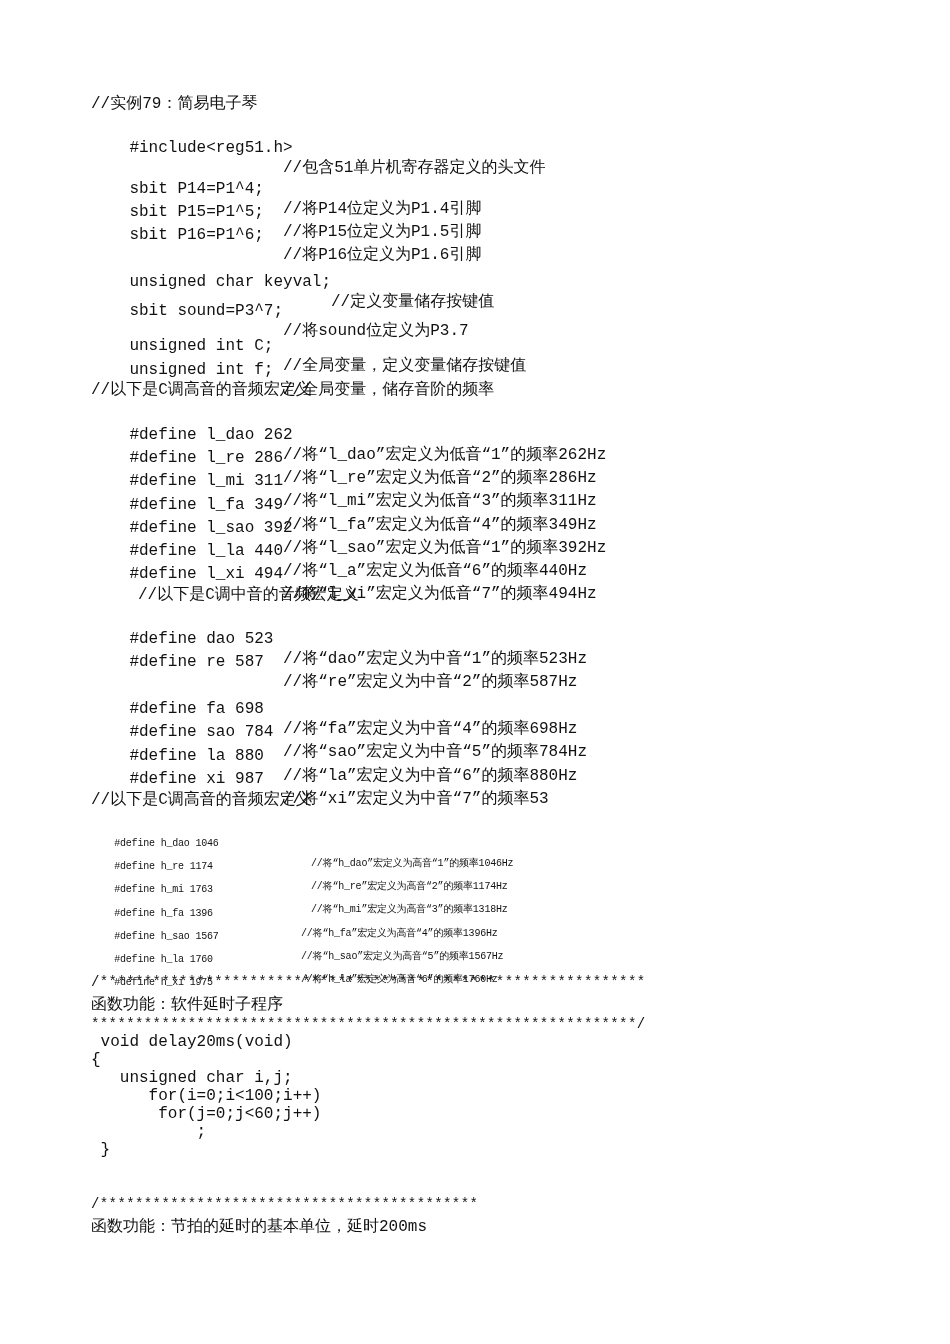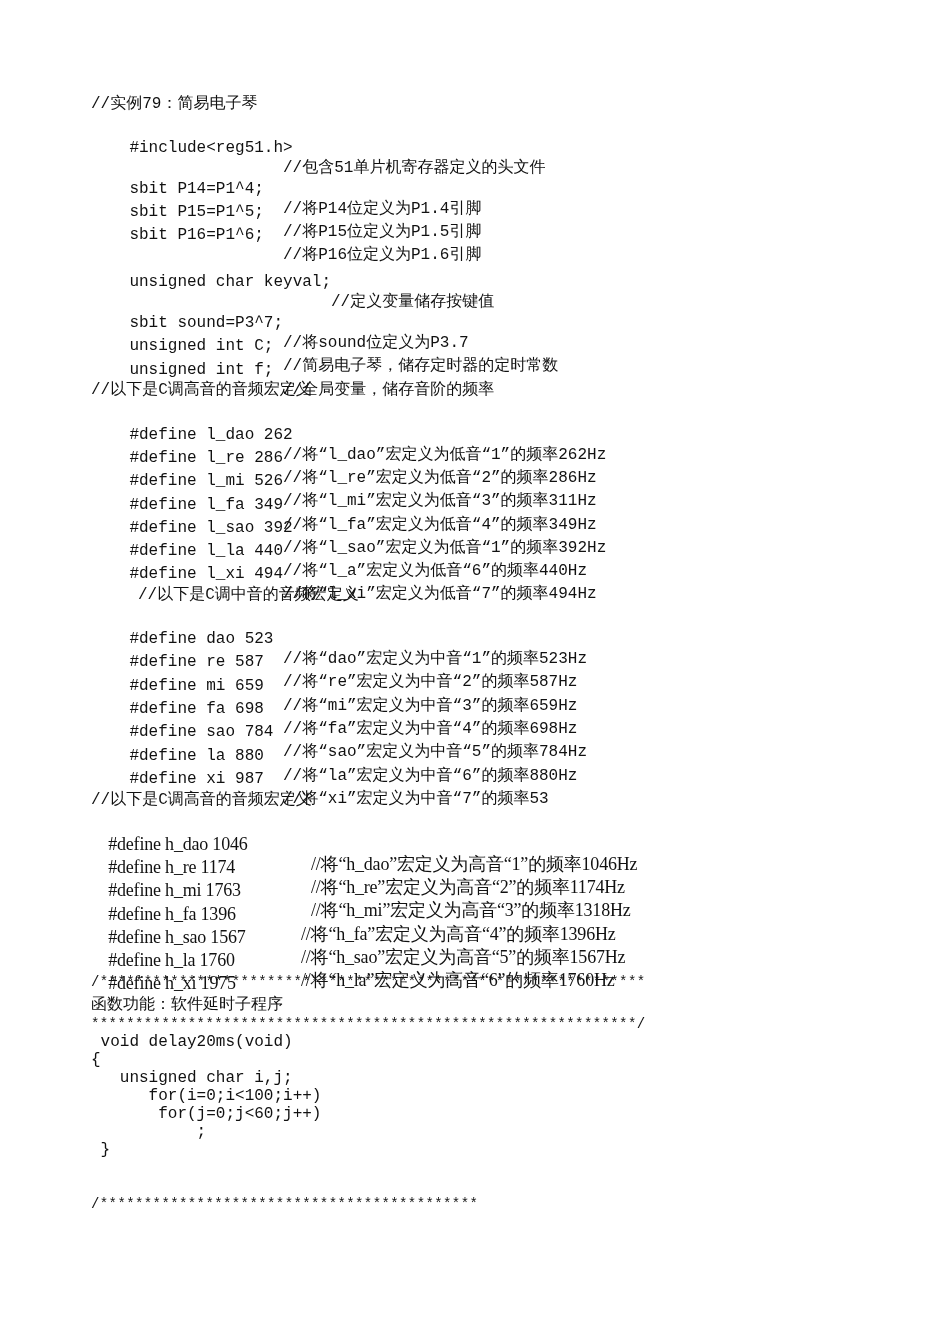--- a/index.html
+++ b/index.html
@@ -9,21 +9,21 @@
     position: absolute;
     left: 91px;
     white-space: pre;
     font-family: "Liberation Mono", "DejaVu Sans Mono", monospace;
     font-size: 16px;
     line-height: 20px;
     color: #111;
   }
   .code, .comment { white-space: pre; }
   .comment { position: absolute; }
-  .tight { font-size: 18px; letter-spacing: -0.2px; font-family: Liberation Serif, serif; }
+  .tight { font-size: 10px; letter-spacing: -0.2px; }
   .stars { font-size: 14px; letter-spacing: 0.4px; }
 </style>
 </head>
 <body>
 
 <div class="page">
 
   <div class="line" style="top:94px">//实例79：简易电子琴</div>
 
   <div class="line" style="top:118px">
@@ -41,44 +41,44 @@
   </div>
   <div class="line" style="top:205px">
     <span class="code">sbit P16=P1^6;</span>
     <span class="comment" style="left:192px">//将P16位定义为P1.6引脚</span>
   </div>
   <div class="line" style="top:252px">
     <span class="code">unsigned char keyval;</span>
     <span class="comment" style="left:240px">//定义变量储存按键值</span>
   </div>
 
-  <div class="line" style="top:293px">
+  <div class="line" style="top:281px">
     <span class="code">sbit sound=P3^7;</span>
     <span class="comment" style="left:192px">//将sound位定义为P3.7</span>
   </div>
   <div class="line" style="top:316px">
     <span class="code">unsigned int C;</span>
-    <span class="comment" style="left:192px">//简易电子琴，储存定时器的定时常数</span>
+    <span class="comment" style="left:192px">//全局变量，定义变量储存按键值</span>
   </div>
   <div class="line" style="top:340px">
     <span class="code">unsigned int f;</span>
     <span class="comment" style="left:192px">//全局变量，储存音阶的频率</span>
   </div>
 
   <div class="line" style="top:380px">//以下是C调高音的音频宏定义</div>
   <div class="line" style="top:405px">
     <span class="code">#define l_dao 262</span>
     <span class="comment" style="left:192px">//将“l_dao”宏定义为低音“1”的频率262Hz</span>
   </div>
   <div class="line" style="top:428px">
     <span class="code">#define l_re 286</span>
     <span class="comment" style="left:192px">//将“l_re”宏定义为低音“2”的频率286Hz</span>
   </div>
   <div class="line" style="top:451px">
-    <span class="code">#define l_mi 526</span>
+    <span class="code">#define l_mi 311</span>
     <span class="comment" style="left:192px">//将“l_mi”宏定义为低音“3”的频率311Hz</span>
   </div>
   <div class="line" style="top:475px">
     <span class="code">#define l_fa 349</span>
     <span class="comment" style="left:192px">//将“l_fa”宏定义为低音“4”的频率349Hz</span>
   </div>
   <div class="line" style="top:498px">
     <span class="code">#define l_sao 392</span>
     <span class="comment" style="left:192px">//将“l_sao”宏定义为低音“1”的频率392Hz</span>
   </div>
@@ -92,24 +92,20 @@
   </div>
 
   <div class="line" style="top:585px; left:138px">//以下是C调中音的音频宏定义</div>
   <div class="line" style="top:609px">
     <span class="code">#define dao 523</span>
     <span class="comment" style="left:192px">//将“dao”宏定义为中音“1”的频率523Hz</span>
   </div>
   <div class="line" style="top:632px">
     <span class="code">#define re 587</span>
     <span class="comment" style="left:192px">//将“re”宏定义为中音“2”的频率587Hz</span>
-  </div>
-  <div class="line" style="top:656px">
-    <span class="code">#define mi 659</span>
-    <span class="comment" style="left:192px">//将“mi”宏定义为中音“3”的频率659Hz</span>
   </div>
   <div class="line" style="top:679px">
     <span class="code">#define fa 698</span>
     <span class="comment" style="left:192px">//将“fa”宏定义为中音“4”的频率698Hz</span>
   </div>
   <div class="line" style="top:702px">
     <span class="code">#define sao 784</span>
     <span class="comment" style="left:192px">//将“sao”宏定义为中音“5”的频率784Hz</span>
   </div>
   <div class="line" style="top:726px">
@@ -156,14 +152,15 @@
 
   <div class="line" style="top:1032px"> void delay20ms(void)</div>
   <div class="line" style="top:1050px">{</div>
   <div class="line" style="top:1068px">   unsigned char i,j;</div>
   <div class="line" style="top:1086px">      for(i=0;i&lt;100;i++)</div>
   <div class="line" style="top:1104px">       for(j=0;j&lt;60;j++)</div>
   <div class="line" style="top:1122px">           ;</div>
   <div class="line" style="top:1140px"> }</div>
 
   <div class="line stars" style="top:1194px">/*******************************************</div>
+  <div class="line" style="top:1217px">函数功能：节拍的延时的基本单位，延时200ms</div>
 
 </div>
 
 </body></html>

